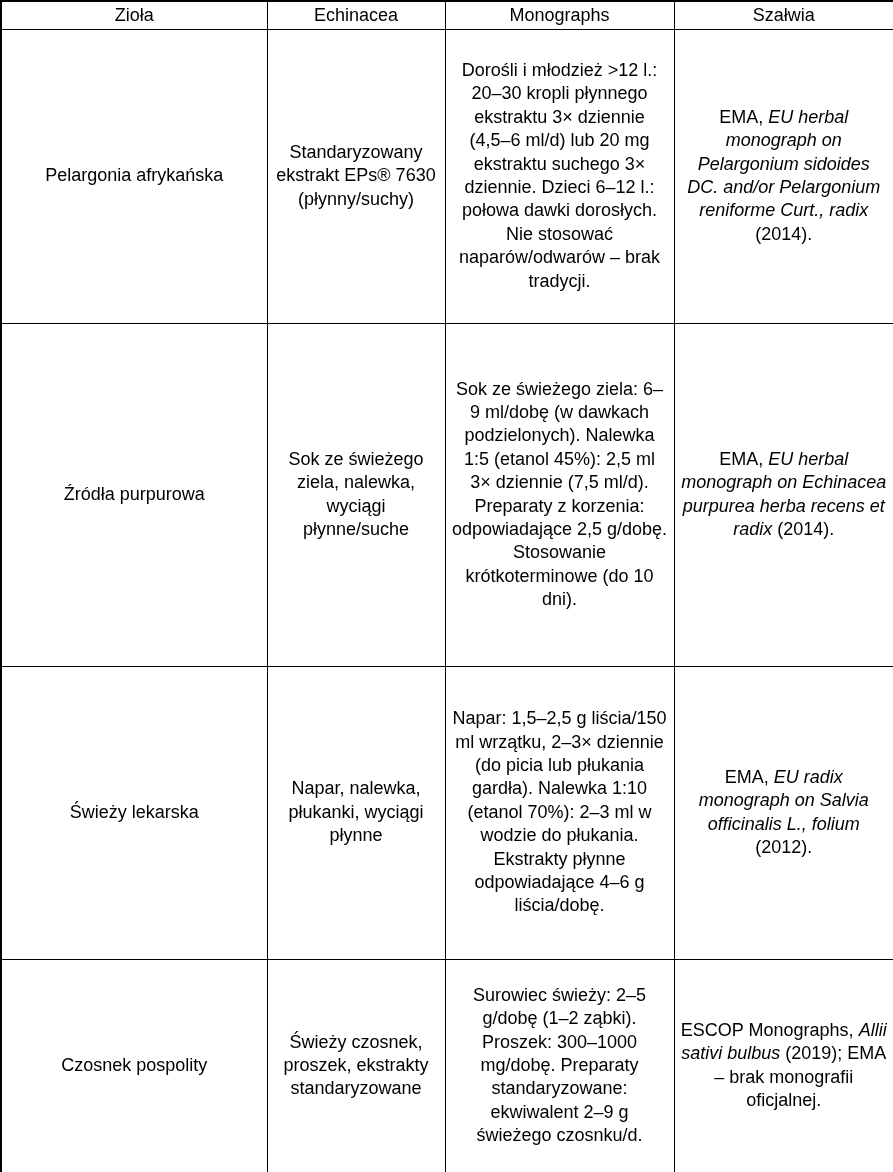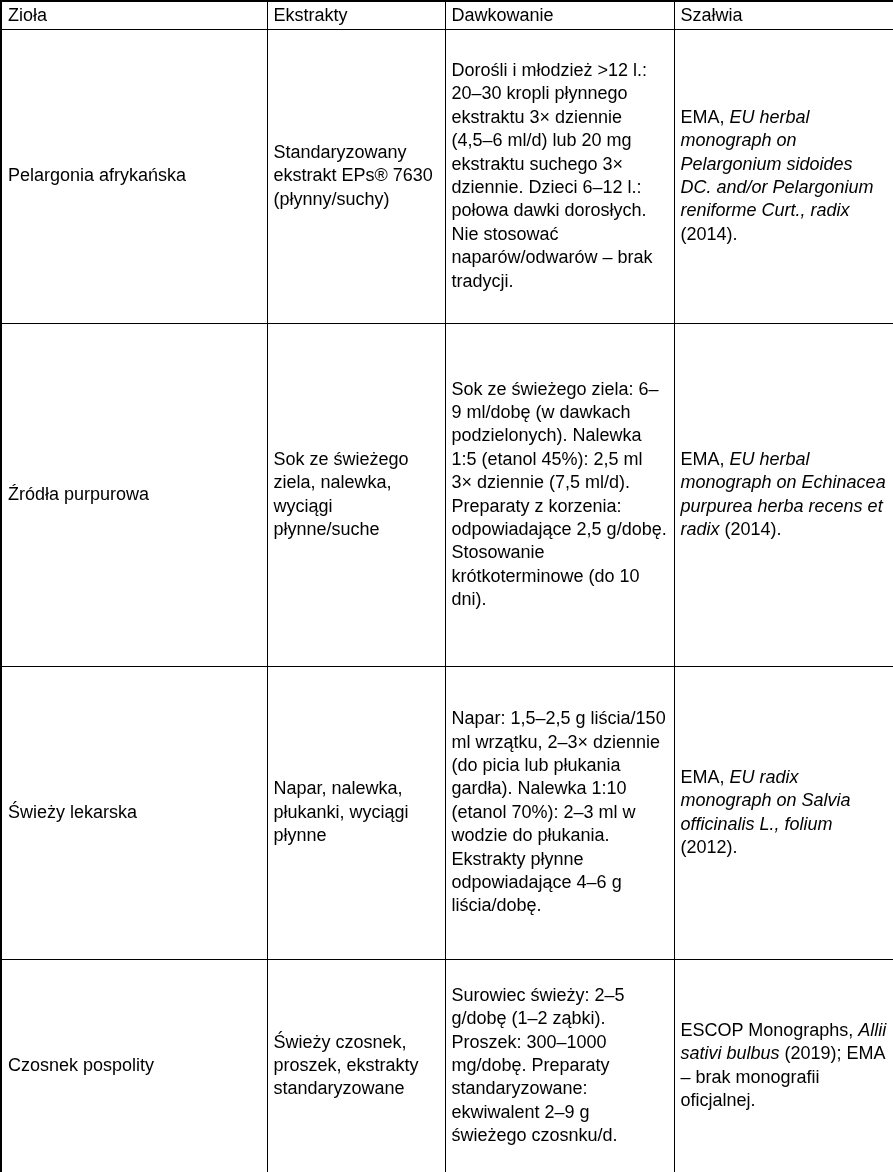--- a/index.html
+++ b/index.html
@@ -15,21 +15,21 @@
   table.doc-table {
     border-collapse: collapse;
     width: 893px;
     table-layout: fixed;
     border: 2px solid #000000;
     font-size: 18px;
   }
   .doc-table th,
   .doc-table td {
     border: 1px solid #000000;
-    text-align: left;
+    text-align: center;
     vertical-align: middle;
     font-weight: normal;
     padding: 1px 6px;
     line-height: 1.3;
     overflow: hidden;
   }
   .doc-table thead tr { height: 28px; }
   .doc-table tbody tr:nth-child(1) { height: 294px; }
   .doc-table tbody tr:nth-child(2) { height: 343px; }
   .doc-table tbody tr:nth-child(3) { height: 293px; }
@@ -46,22 +46,22 @@
 <table class="doc-table">
   <colgroup>
     <col class="c1">
       <col class="c2">
       <col class="c3">
       <col class="c4">
   </colgroup>
   <thead>
     <tr>
       <th>Zioła</th>
-      <th>Ekstrakty</th>
-      <th>Dawkowanie</th>
+      <th>Echinacea</th>
+      <th>Monographs</th>
       <th>Szałwia</th>
     </tr>
   </thead>
   <tbody>
       <tr>
         <td>Pelargonia afrykańska</td>
         <td>Standaryzowany ekstrakt EPs® 7630 (płynny/suchy)</td>
         <td>Dorośli i młodzież &gt;12 l.: 20–30 kropli płynnego ekstraktu 3× dziennie (4,5–6 ml/d) lub 20 mg ekstraktu suchego 3× dziennie. Dzieci 6–12 l.: połowa dawki dorosłych. Nie stosować naparów/odwarów – brak tradycji.</td>
         <td><span>EMA, </span><span class="italic">EU herbal monograph on Pelargonium sidoides DC. and/or Pelargonium reniforme Curt., radix</span><span> (2014).</span></td>
       </tr>

